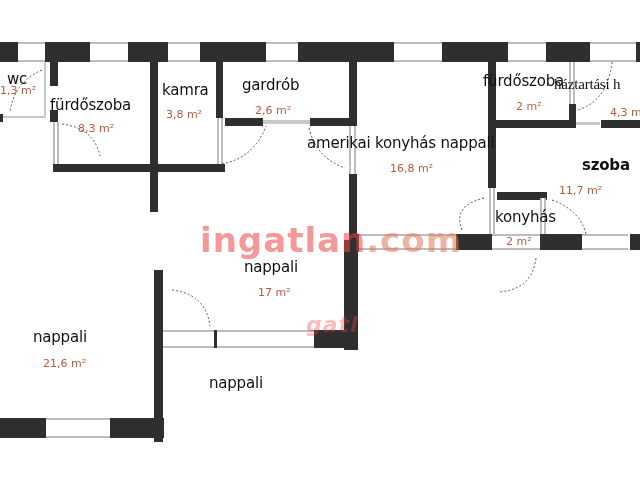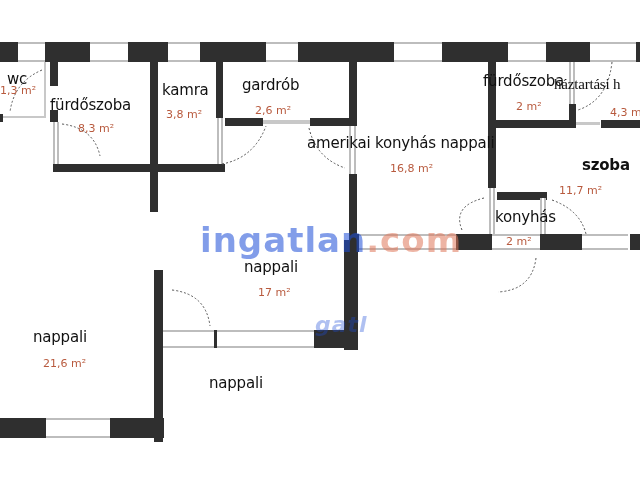--- a/index.html
+++ b/index.html
@@ -6,21 +6,21 @@
   body { width:640px; height:480px; position:relative; overflow:hidden; font-family:"DejaVu Sans", sans-serif; }
   #plan { position:absolute; left:0; top:0; width:640px; height:480px; }
   .wall { position:absolute; background:#2f2f2f; }
   .win { position:absolute; background:#ffffff; border-top:2px solid #bdbdbd; border-bottom:2px solid #bdbdbd; box-sizing:border-box; }
   .winv { position:absolute; background:#ffffff; border-left:2px solid #bdbdbd; border-right:2px solid #bdbdbd; box-sizing:border-box; }
   .room-name { position:absolute; color:#111; font-size:15px; white-space:nowrap; letter-spacing:-0.2px; }
   .room-area { position:absolute; color:#b85a3e; font-size:11px; white-space:nowrap; }
   .thin { position:absolute; background:#c8c8c8; }
   svg.arcs { position:absolute; left:0; top:0; }
   .wm { position:absolute; font-size:34px; font-weight:bold; letter-spacing:1px; white-space:nowrap; opacity:0.55; }
-  .wm .g { color:#1d4ed8; }
+  .wm .g { color:#ef4444; }
   .wm .o { color:#e0785a; }
 </style>
 </head>
 <body>
 
 <div id="plan">
 
   <div class="wall" style="left:0;top:42px;width:18px;height:20px;"></div>
   <div class="win" style="left:18px;top:42px;width:27px;height:20px;"></div>
   <div class="wall" style="left:45px;top:42px;width:45px;height:20px;"></div>
@@ -103,21 +103,21 @@
       <path d="M552 200 Q580 210 586 234"></path>
       <path d="M536 258 Q532 290 498 292"></path>
       <path d="M172 290 Q206 294 210 326"></path>
       <path d="M612 62 Q608 100 578 110"></path>
     </g>
   </svg>
 
   <div class="wm" style="left:200px;top:220px;">
     <span class="g">ingatlan</span><span class="o">.com</span>
   </div>
-  <div class="wm" style="left:315px;top:312px;font-size:22px;font-style:italic;opacity:0.35;">
+  <div class="wm" style="left:306px;top:312px;font-size:22px;font-style:italic;opacity:0.35;">
     <span class="g">gatl</span>
   </div>
 
   <div class="room-name" style="left:7px;top:70px;">wc</div>
   <div class="room-area" style="left:0px;top:84px;">1,3 m²</div>
 
   <div class="room-name" style="left:50px;top:96px;">fürdőszoba</div>
   <div class="room-area" style="left:78px;top:122px;">8,3 m²</div>
 
   <div class="room-name" style="left:162px;top:81px;">kamra</div>

